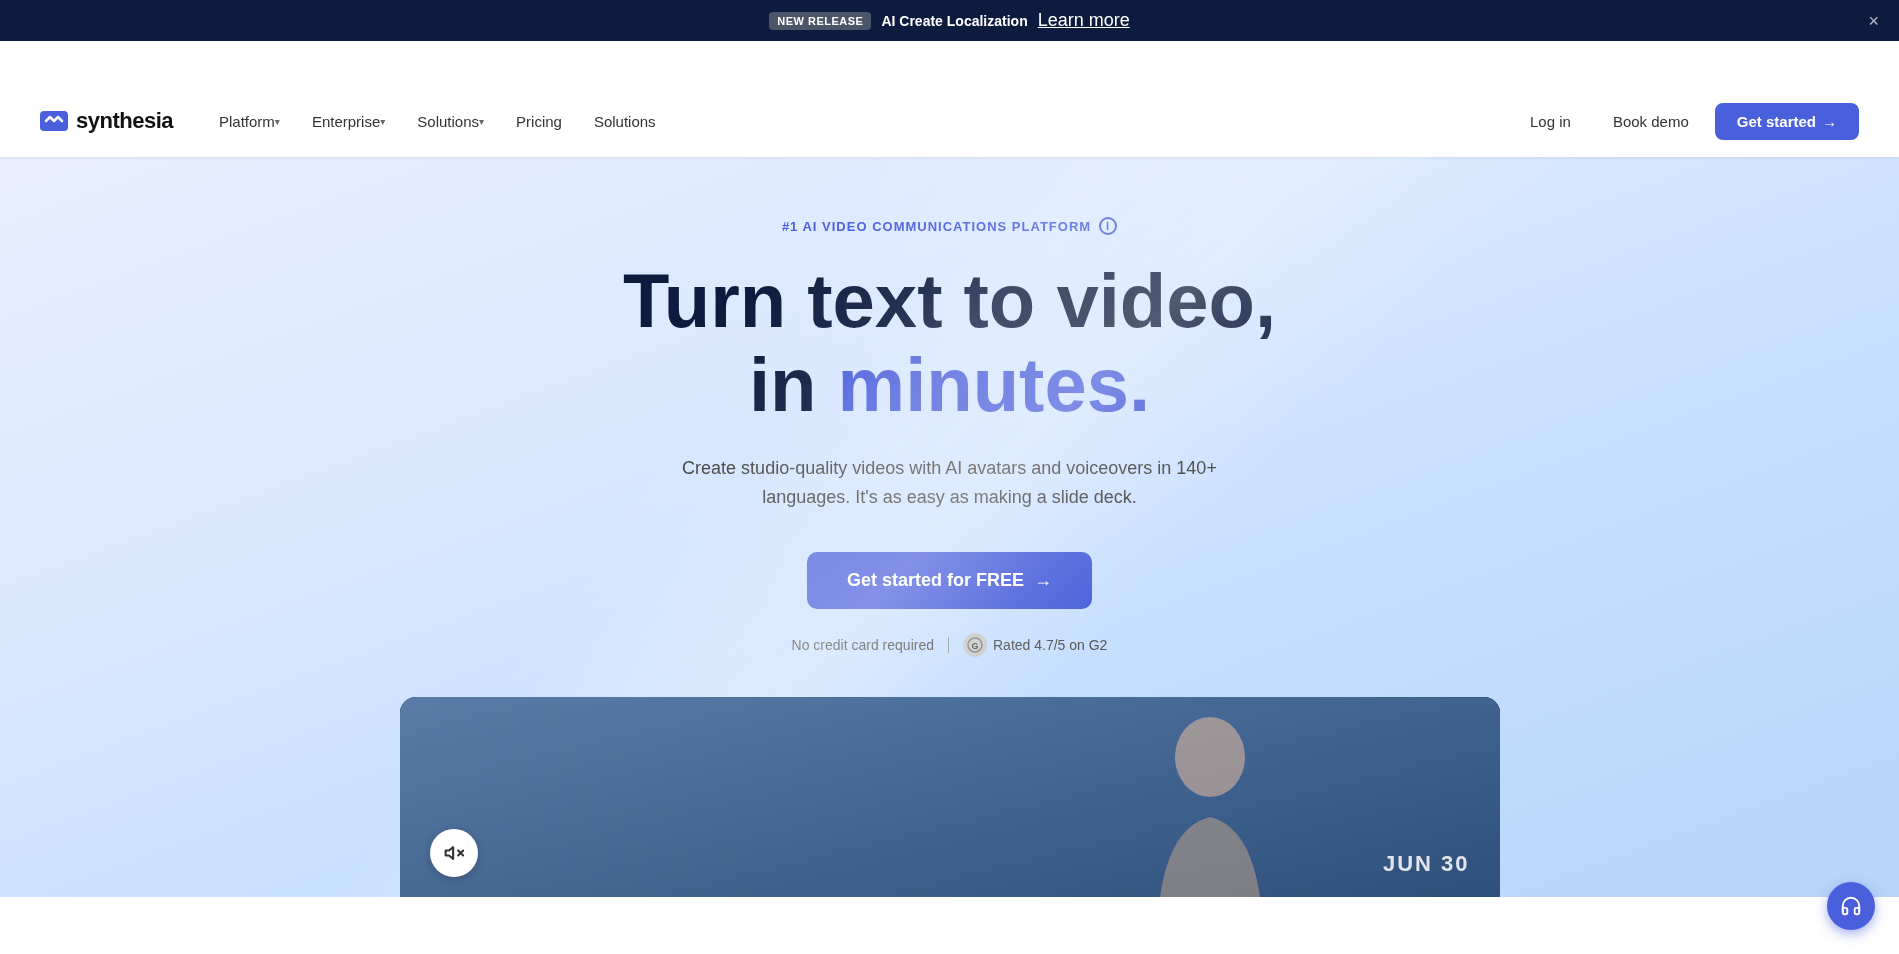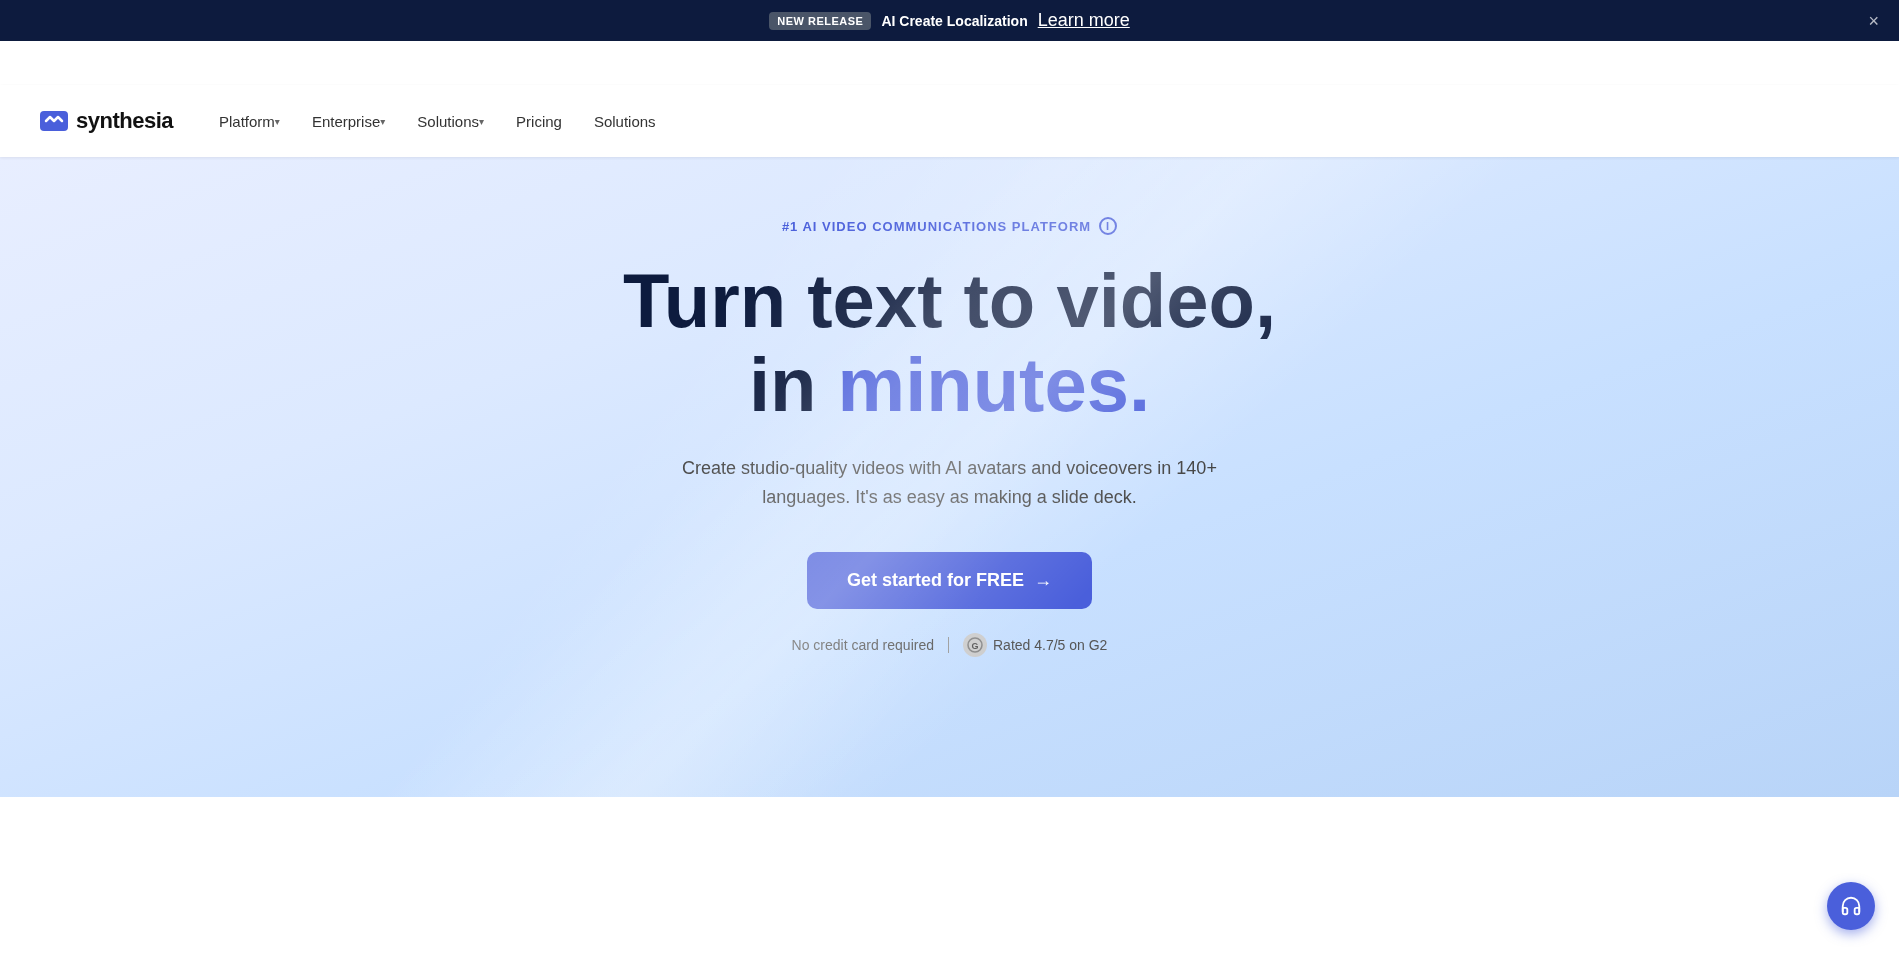--- a/index.html
+++ b/index.html
@@ -349,20 +349,28 @@
       <span class="chevron">▾</span>
     </div>
     <div class="nav-item">
       <span>Pricing</span>
     </div>
     <div class="nav-item">
       <span>Solutions</span>
     </div>
   </div>
 
+  <div class="nav-right">
+    <button class="btn-login">Log in</button>
+    <button class="btn-book-demo">Book demo</button>
+    <button class="btn-get-started">
+      <span>Get started</span>
+      <span>→</span>
+    </button>
+  </div>
 </nav>
 
 <section class="hero">
   <div class="badge">
     <span>#1 AI VIDEO COMMUNICATIONS PLATFORM</span>
     <div class="info-icon">i</div>
   </div>
 
   <h1 class="hero-headline">
     <span>Turn text to video,</span><br>
@@ -383,20 +391,40 @@
       <div class="g2-icon">
         <svg width="16" height="16" viewBox="0 0 16 16" fill="none">
           <circle cx="8" cy="8" r="7" stroke="#888" stroke-width="1.5"></circle>
           <text x="8" y="12" text-anchor="middle" font-size="9" font-weight="bold" fill="#555">G</text>
         </svg>
       </div>
       <span>Rated 4.7/5 on G2</span>
     </div>
   </div>
 
+  <div class="video-preview-container">
+    <div class="video-preview-inner">
+      <div class="video-bg"></div>
+
+      <svg style="position:absolute;bottom:0;right:200px;opacity:0.5;" width="180" height="200" viewBox="0 0 180 200">
+        <ellipse cx="90" cy="60" rx="35" ry="40" fill="#f5c5a0"></ellipse>
+        <path d="M40 200 Q50 130 90 120 Q130 130 140 200Z" fill="#c8a88a"></path>
+      </svg>
+
+      <button class="mute-btn">
+        <svg viewBox="0 0 24 24" fill="none" stroke="#333" stroke-width="2.5" stroke-linecap="round" stroke-linejoin="round">
+          <polygon points="11 5 6 9 2 9 2 15 6 15 11 19 11 5"></polygon>
+          <line x1="23" y1="9" x2="17" y2="15"></line>
+          <line x1="17" y1="9" x2="23" y2="15"></line>
+        </svg>
+      </button>
+
+      <div class="video-overlay-text">JUN 30</div>
+    </div>
+  </div>
 </section>
 
 <div class="support-bubble">
   <svg width="22" height="22" viewBox="0 0 24 24" fill="none" stroke="white" stroke-width="2" stroke-linecap="round" stroke-linejoin="round">
     <path d="M3 18v-6a9 9 0 0 1 18 0v6"></path>
     <path d="M21 19a2 2 0 0 1-2 2h-1a2 2 0 0 1-2-2v-3a2 2 0 0 1 2-2h3z"></path>
     <path d="M3 19a2 2 0 0 0 2 2h1a2 2 0 0 0 2-2v-3a2 2 0 0 0-2-2H3z"></path>
   </svg>
 </div>
 

